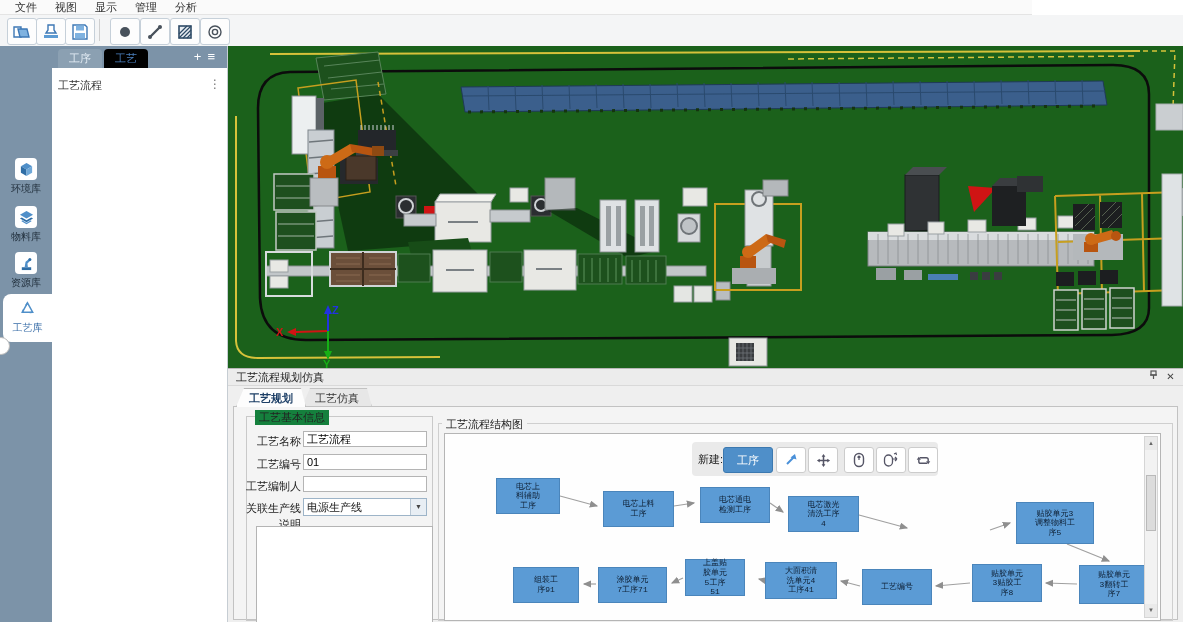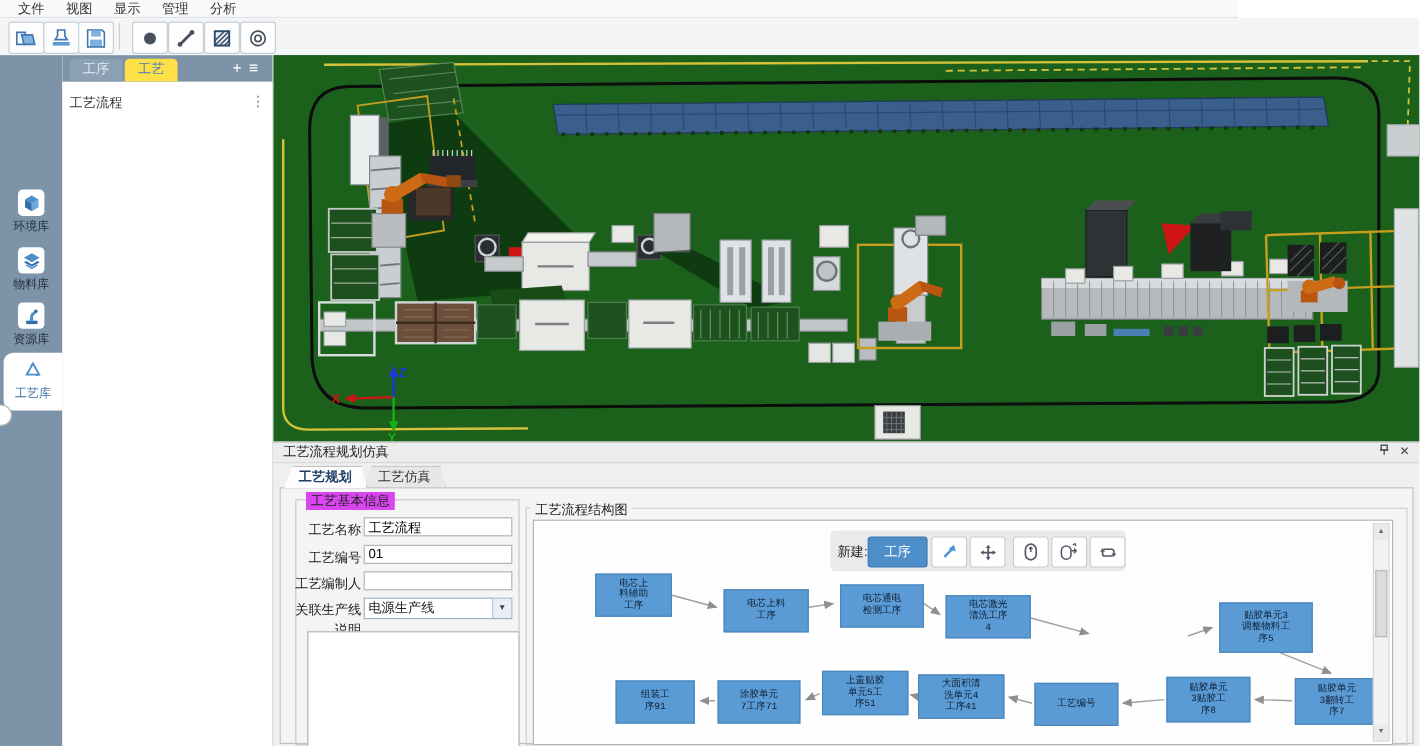--- a/index.html
+++ b/index.html
@@ -22,38 +22,38 @@
   .side-item .lbl{font-size:10px;color:#1f2d3a;margin-top:2px;display:block;font-family:Liberation Serif, serif;}
   .side-item.sel{background:#fff;border-radius:8px 0 0 8px;left:3px;width:49px;padding-top:3px;height:45px;}
   .side-item.sel .tile{background:#fff;}
   .side-item.sel .lbl{color:#3a6ea8;}
   
   .libpanel{position:absolute;left:52px;top:46px;width:176px;height:576px;background:#fff;border-right:1px solid #c6cdd3;box-sizing:border-box;}
   .lib-tabs{position:absolute;left:0;top:0;width:100%;height:22px;background:#7c93a8;}
   .lib-tab{position:absolute;top:3px;height:19px;width:44px;text-align:center;line-height:19px;font-size:11px;
            border-radius:4px 4px 0 0;cursor:pointer;}
   .lib-tab.inactive{left:6px;background:#8ba0b2;color:#e3ecf4;}
-  .lib-tab.active{left:52px;background:#fde047;color:#4a7ebb;}
+  .lib-tab.active{left:52px;background:#000000;color:#4a7ebb;}
   .lib-actions{position:absolute;right:6px;top:3px;color:#fff;font-size:13px;letter-spacing:6px;cursor:pointer;}
   .tree-item{position:absolute;left:6px;top:32px;right:4px;height:16px;font-size:11px;color:#333;}
   .tree-kebab{position:absolute;right:2px;top:-1px;color:#777;font-size:12px;cursor:pointer;}
   
   .viewport{position:absolute;left:228px;top:46px;width:955px;height:322px;background:#1b611b;cursor:grab;}
   
   .bpanel{position:absolute;left:228px;top:368px;width:955px;height:254px;background:#efefef;border-top:1px solid #b8b8b8;box-sizing:border-box;}
   .bp-header{position:absolute;left:0;top:0;width:100%;height:17px;background:#ececec;border-bottom:1px solid #d9d9d9;
              line-height:16px;padding-left:8px;box-sizing:border-box;font-size:11px;color:#222;}
   .bp-hbtn{position:absolute;top:1px;width:15px;height:14px;text-align:center;line-height:14px;color:#444;font-size:10px;cursor:pointer;}
   .bp-tab{position:absolute;top:19px;height:18px;line-height:18px;padding:0 12px;font-size:11px;
           clip-path:polygon(8px 0,calc(100% - 5px) 0,100% 100%,0 100%);cursor:pointer;}
   .bp-tab.active{background:#fdfdfd;border:1px solid #b5b5b5;border-bottom:none;color:#1d3f66;font-weight:bold;z-index:3;}
   .bp-tab.inactive{background:#e7e7e7;border:1px solid #c2c2c2;border-bottom:none;color:#333;}
   .bp-page{position:absolute;left:5px;top:37px;width:945px;height:214px;background:#f4f4f4;border:1px solid #c2c2c2;box-sizing:border-box;}
   .groupbox{position:absolute;border:1px solid #c9c9c9;}
-  .groupbox .gtitle{position:absolute;top:-7px;left:8px;background:#d946ef;padding:0 4px;font-size:11px;color:#222;}
+  .groupbox .gtitle{position:absolute;top:-7px;left:8px;background:#15803d;padding:0 4px;font-size:11px;color:#222;}
   .flabel{position:absolute;font-size:11px;color:#222;text-align:right;width:52px;}
   .finput{position:absolute;height:16px;border:1px solid #b4b4b4;background:#fff;font-size:11px;padding:0 3px;
           font-family:inherit;box-sizing:border-box;width:124px;left:56px;}
   .fselect{position:absolute;left:56px;width:124px;height:18px;border:1px solid #9db4c8;background:#fff;font-size:11px;
            line-height:16px;padding:0 3px;box-sizing:border-box;cursor:pointer;}
   .fselect .arrow{position:absolute;right:0;top:0;width:15px;height:16px;background:#e8eef4;border-left:1px solid #b9c7d4;
                   text-align:center;font-size:7px;line-height:16px;color:#444;}
   .ftextarea{position:absolute;left:9px;top:109px;width:171px;height:96px;border:1px solid #b4b4b4;background:#fff;resize:none;font-family:inherit;}
   
   .fc-canvas{position:absolute;left:210px;top:26px;width:717px;height:188px;background:#fefefe;border:1px solid #b5b5b5;box-sizing:border-box;overflow:hidden;}
@@ -475,21 +475,21 @@
 
         <div class="fnode" style="left:51px;top:44px;width:64px;height:33px">电芯上料辅助工序</div>
         <div class="fnode" style="left:158px;top:57px;width:71px;height:32px">电芯上料工序</div>
         <div class="fnode" style="left:255px;top:53px;width:70px;height:33px">电芯通电检测工序</div>
         <div class="fnode" style="left:343px;top:62px;width:71px;height:35px">电芯激光清洗工序4</div>
         <div class="fnode" style="left:571px;top:68px;width:78px;height:42px">贴胶单元3调整物料工序5</div>
         <div class="fnode" style="left:634px;top:131px;width:70px;height:39px">贴胶单元3翻转工序7</div>
         <div class="fnode" style="left:527px;top:130px;width:70px;height:38px">贴胶单元3贴胶工序8</div>
         <div class="fnode" style="left:417px;top:135px;width:70px;height:35px">工艺编号</div>
         <div class="fnode" style="left:320px;top:128px;width:72px;height:37px">大面积清洗单元4工序41</div>
-        <div class="fnode" style="left:240px;top:125px;width:72px;height:37px">上盖贴胶单元5工序51</div>
+        <div class="fnode" style="left:240px;top:125px;width:60px;height:37px">上盖贴胶单元5工序51</div>
         <div class="fnode" style="left:153px;top:133px;width:69px;height:34px">涂胶单元7工序71</div>
         <div class="fnode" style="left:68px;top:133px;width:66px;height:34px">组装工序91</div>
 
         <div class="vscroll">
           <div class="vs-btn" style="top:0">▲</div>
           <div class="vs-thumb"></div>
           <div class="vs-btn" style="bottom:0">▼</div>
         </div>
       </div>
     </div>

